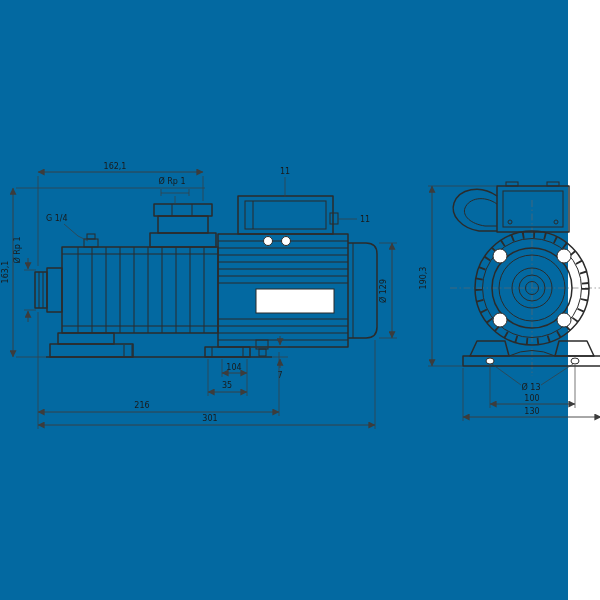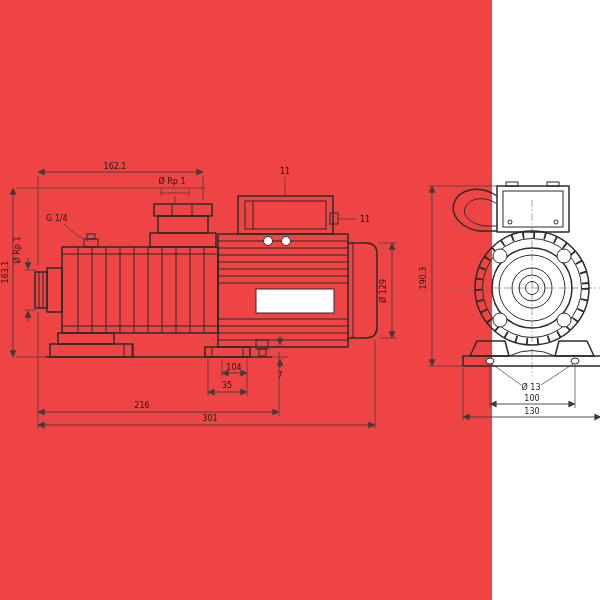--- a/index.html
+++ b/index.html
@@ -1,16 +1,16 @@
 <!DOCTYPE html>
 <html><head>
 <meta charset="utf-8">
 <style>
   html,body{margin:0;padding:0;background:#fff;width:600px;height:600px;overflow:hidden;}
-  #stage{width:492px;height:600px;background:#ef4444;position:relative;font-family:"DejaVu Sans",sans-serif;}
+  #stage{width:568px;height:600px;background:#0369a1;position:relative;font-family:"DejaVu Sans",sans-serif;}
   svg{display:block;}
   .outline{stroke:#2b2b2b;stroke-width:1.5;fill:none;stroke-linejoin:round;}
   .outline-thin{stroke:#2b2b2b;stroke-width:1;fill:none;}
   .fillwhite{fill:#fff;}
   .dim{stroke:#3c3c3c;stroke-width:0.9;fill:none;}
   .ext{stroke:#3c3c3c;stroke-width:0.7;fill:none;}
   .cl{stroke:#6a6a6a;stroke-width:0.6;fill:none;stroke-dasharray:7 2.5 1.5 2.5;}
   .fins{stroke:#2b2b2b;stroke-width:7;fill:none;stroke-dasharray:1.8 9.2;}
   text{font-family:"DejaVu Sans",sans-serif;font-size:8px;fill:#1a1a1a;}
   .dimtxt{text-anchor:middle;}

